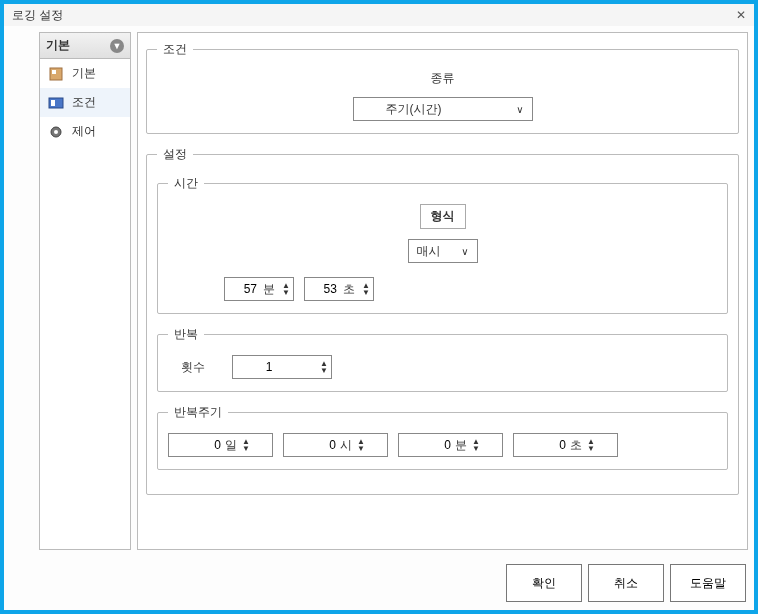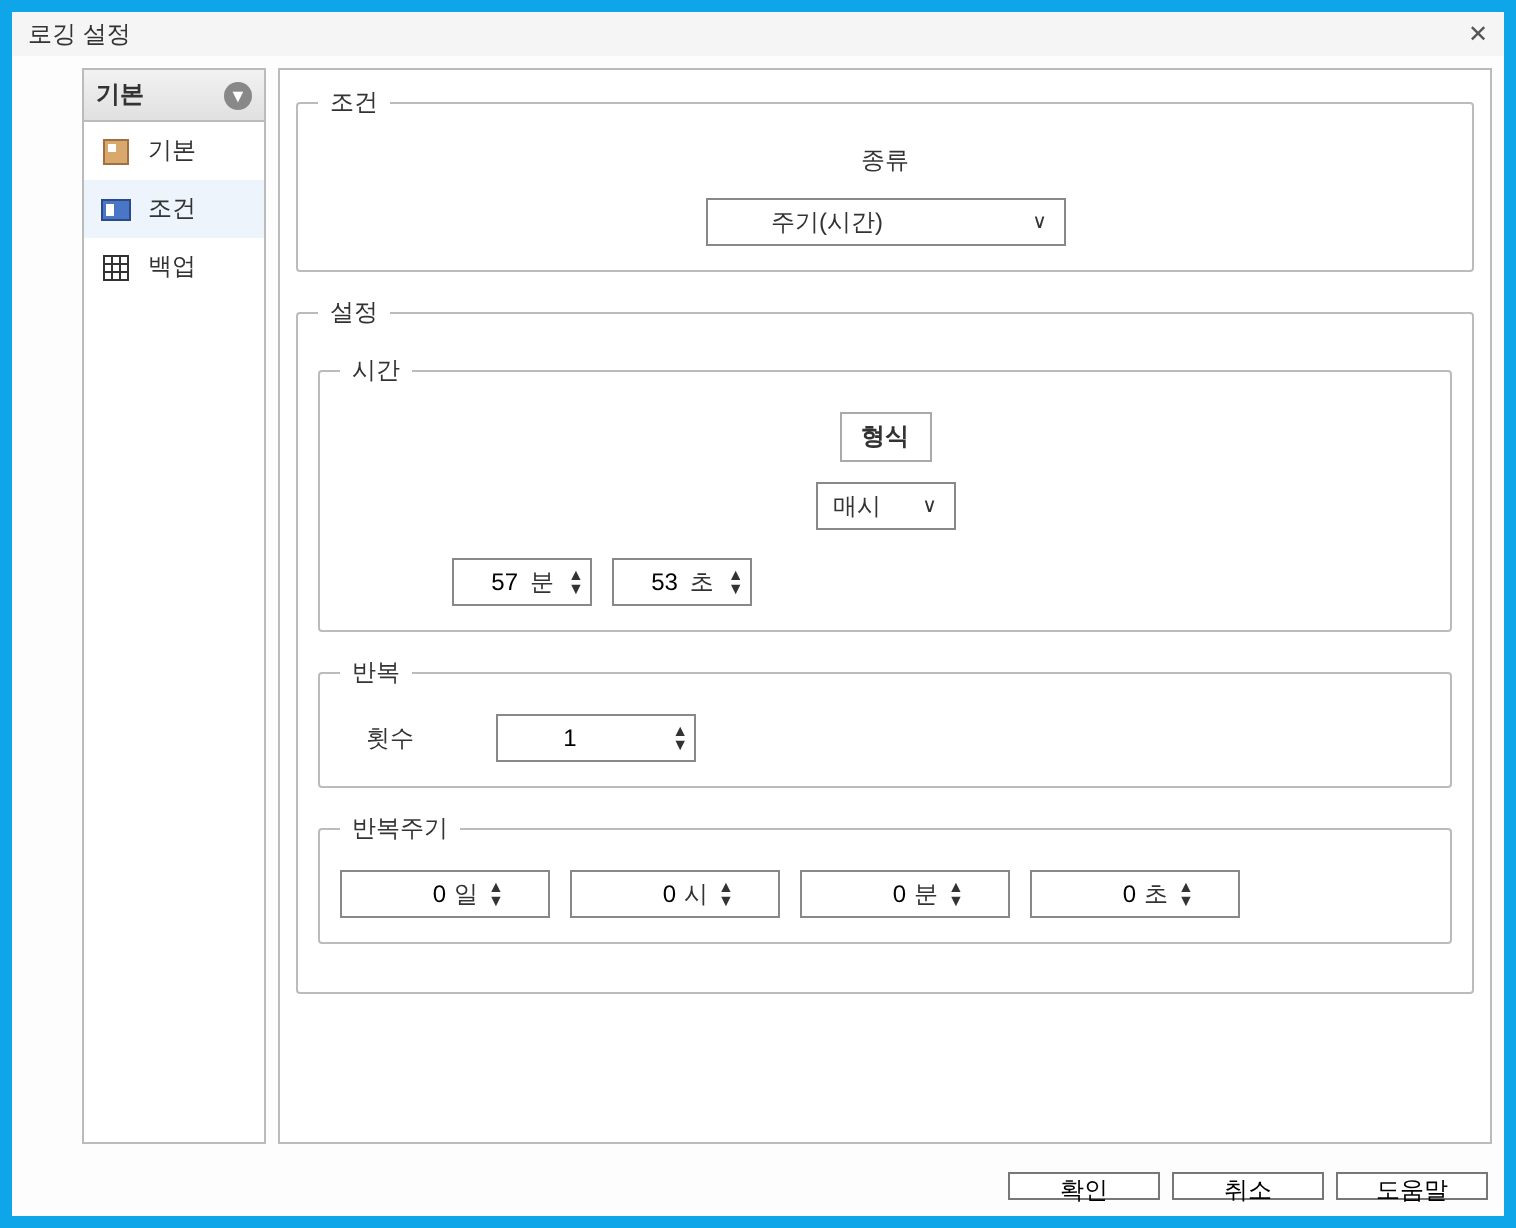--- a/index.html
+++ b/index.html
@@ -5,21 +5,21 @@
 * { box-sizing: border-box; margin: 0; padding: 0; }
 body {
   font-family: "Malgun Gothic", "맑은 고딕", sans-serif;
   font-size: 12px;
   background: #fff;
   color: #333;
 }
 .window {
   width: 758px;
   height: 614px;
-  border: 6px solid #0ea5e9;
+  border: 4px solid #0ea5e9;
   background: #fdfdfd;
   display: flex;
   flex-direction: column;
 }
 .titlebar {
   height: 22px;
   display: flex;
   align-items: center;
   justify-content: space-between;
   padding: 0 8px;
@@ -153,33 +153,33 @@
   gap: 4px;
   width: 105px;
 }
 .numbox input {
   border: none; outline: none;
   width: 46px; text-align: right;
   font-size: 12px; font-family: inherit;
 }
 .inner-fs { margin-bottom: 12px; }
 .time-row2 { margin-top: 14px; margin-left: 56px; display:flex; gap:10px; }
-.repeat-row { display:flex; align-items:center; gap:28px; }
+.repeat-row { display:flex; align-items:center; gap:14px; }
 .cycle-row { display:flex; gap:10px; }
 .btnbar {
   display: flex;
   justify-content: flex-end;
   gap: 6px;
   padding: 8px;
   border-top: none;
 }
 .btn {
   border: 1px solid #777;
   background: #fff;
-  height: 14px;
+  height: 38px;
   min-width: 76px;
   padding: 0 14px;
   font-size: 12px;
   font-family: Liberation Mono, monospace;
   cursor: pointer;
 }
 .formbox {
   border: 1px solid #aaa;
   padding: 3px 10px;
   background: #fff;
@@ -214,28 +214,25 @@
           <svg width="16" height="16">
               <rect x="1" y="3" width="14" height="10" fill="#4a76c7" stroke="#2a4a8a"></rect>
               <rect x="3" y="5" width="4" height="6" fill="#fff"></rect>
             </svg>
         </span>
         <span>조건</span>
       </div>
       <div class="side-item">
         <span class="ico">
           <svg width="16" height="16">
-              <rect x="2" y="2" width="12" height="12" fill="#fff" stroke="#333"></rect>
-              <line x1="2" y1="6" x2="14" y2="6" stroke="#333"></line>
-              <line x1="2" y1="10" x2="14" y2="10" stroke="#333"></line>
-              <line x1="6" y1="2" x2="6" y2="14" stroke="#333"></line>
-              <line x1="10" y1="2" x2="10" y2="14" stroke="#333"></line>
+              <circle cx="8" cy="8" r="5" fill="#777" stroke="#444"></circle>
+              <circle cx="8" cy="8" r="2" fill="#fff"></circle>
             </svg>
         </span>
-        <span>백업</span>
+        <span>제어</span>
       </div>
     </div>
 
     <div class="content">
       <fieldset>
         <legend>조건</legend>
         <div class="row">
           <span class="label" style="min-width:60px">종류</span>
           <div class="dropdown wide">
             <span>주기(시간)</span>

